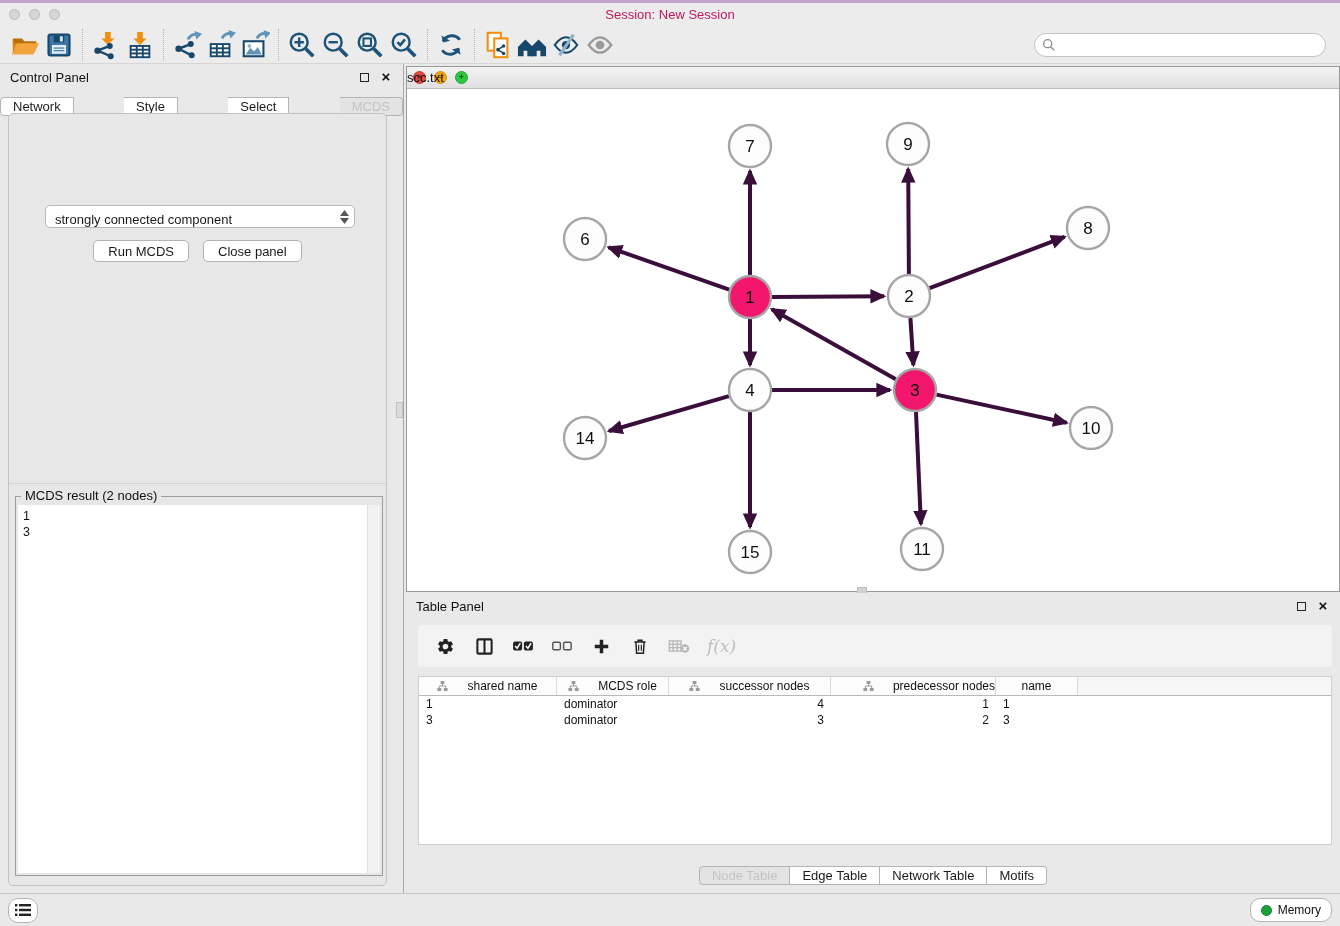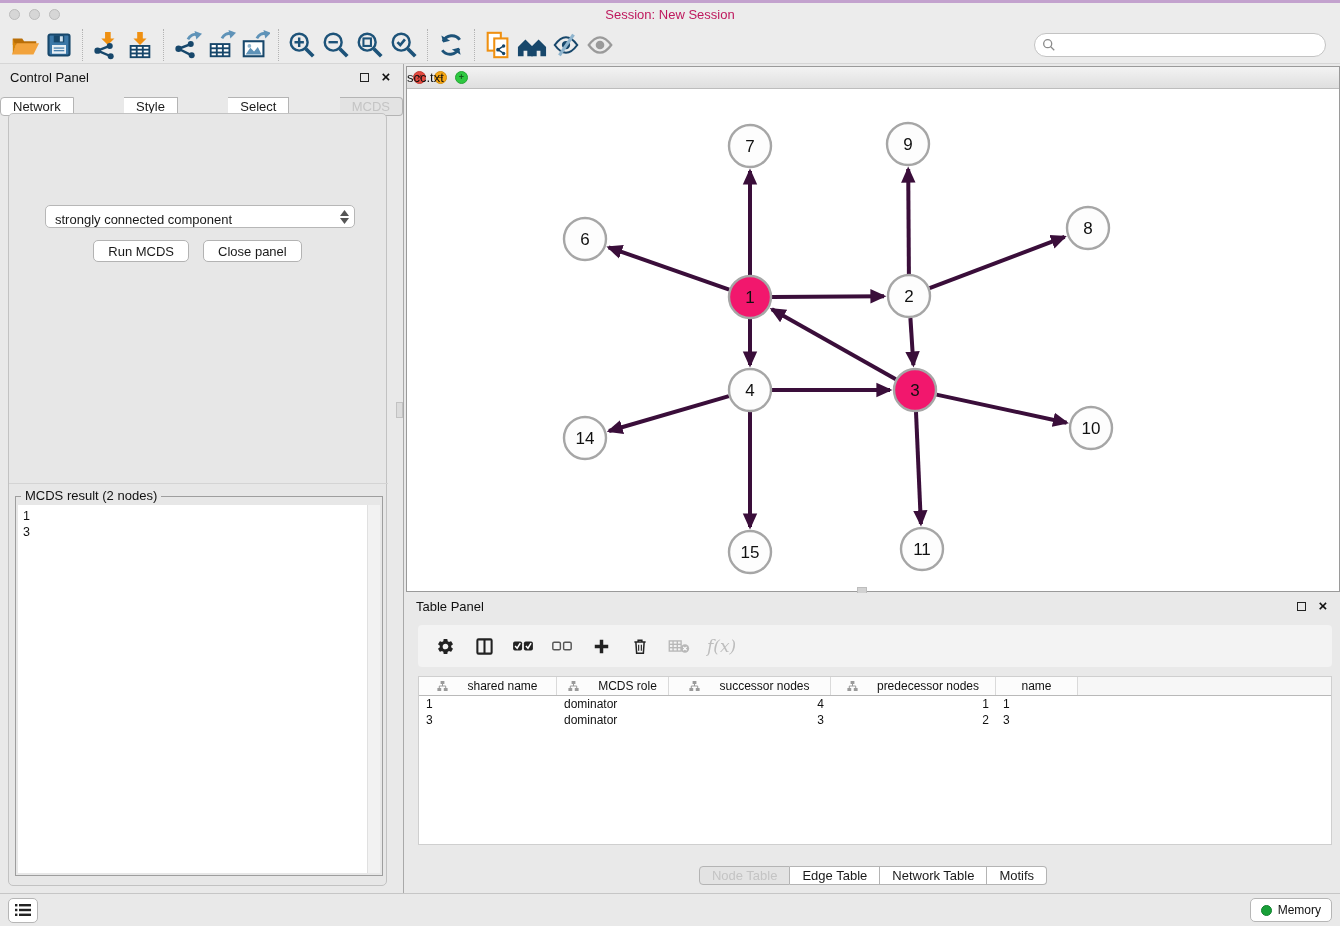--- a/index.html
+++ b/index.html
@@ -75,21 +75,21 @@
   .data-table { position:absolute; top:83px; left:12px; width:914px; height:169px; background:#fff; border:1px solid #cfcfcf; }
   .dt-header { display:flex; height:19px; background:#f7f7f7; border-bottom:1px solid #b9b9b9; }
   .dt-hcell { display:flex; align-items:center; justify-content:center; gap:19px; font-size:12px; color:#111; border-right:1px solid #dadada; background:#fcfcfc; cursor:pointer; }
   .dt-hfill { flex:1; background:#f7f7f7; }
   .dt-row { display:flex; height:16px; }
   .dt-cell { font-size:12px; color:#111; padding:1px 7px 0 7px; overflow:hidden; white-space:nowrap; }
   .tp-tabs { position:absolute; top:273px; left:0; width:100%; display:flex; justify-content:center; }
 
   
   .statusbar { top:893px; left:0; width:100%; height:33px; background:#e9e9e9; border-top:1px solid #c6c6c6; display:flex; align-items:center; padding:0 8px; }
-  .status-btn { background:#fff; border:1px solid #b6b6b6; border-radius:5px; display:flex; align-items:center; justify-content:center; cursor:pointer; }
+  .status-btn { background:#fff; border:1px solid #b6b6b6; border-radius:10px; display:flex; align-items:center; justify-content:center; cursor:pointer; }
   .list-btn { width:30px; height:25px; }
   .memory-btn { margin-left:auto; height:24px; padding:0 10px; gap:6px; font-size:12px; color:#111; }
   .mem-dot { width:11px; height:11px; border-radius:50%; background:#18a038; border:1px solid #128030; }
 </style>
 </head>
 <body>
 
 <div class="abs desktop-strip"></div>
 <div class="abs titlebar">
   <div class="traffic">
@@ -466,21 +466,21 @@
         </div>
         <div class="dt-hcell" style="width: 162px;">
           <svg width="11" height="10" viewBox="0 0 11 10">
             <rect x="3.6" y="0" width="3.8" height="3" fill="#9a9a9a"></rect>
             <path d="M5.5 3v2M2.3 7V5h6.4v2" stroke="#9a9a9a" fill="none"></path>
             <rect x="0.4" y="7" width="3.8" height="3" fill="#9a9a9a"></rect>
             <rect x="6.8" y="7" width="3.8" height="3" fill="#9a9a9a"></rect>
           </svg>
           <span>successor nodes</span>
         </div>
-        <div class="dt-hcell" style="width: 165px;">
+        <div class="dt-hcell" style="width: 165px; justify-content: flex-end;">
           <svg width="11" height="10" viewBox="0 0 11 10">
             <rect x="3.6" y="0" width="3.8" height="3" fill="#9a9a9a"></rect>
             <path d="M5.5 3v2M2.3 7V5h6.4v2" stroke="#9a9a9a" fill="none"></path>
             <rect x="0.4" y="7" width="3.8" height="3" fill="#9a9a9a"></rect>
             <rect x="6.8" y="7" width="3.8" height="3" fill="#9a9a9a"></rect>
           </svg>
           <span>predecessor nodes</span>
         </div>
         <div class="dt-hcell" style="width: 82px;">
           <span>name</span>

